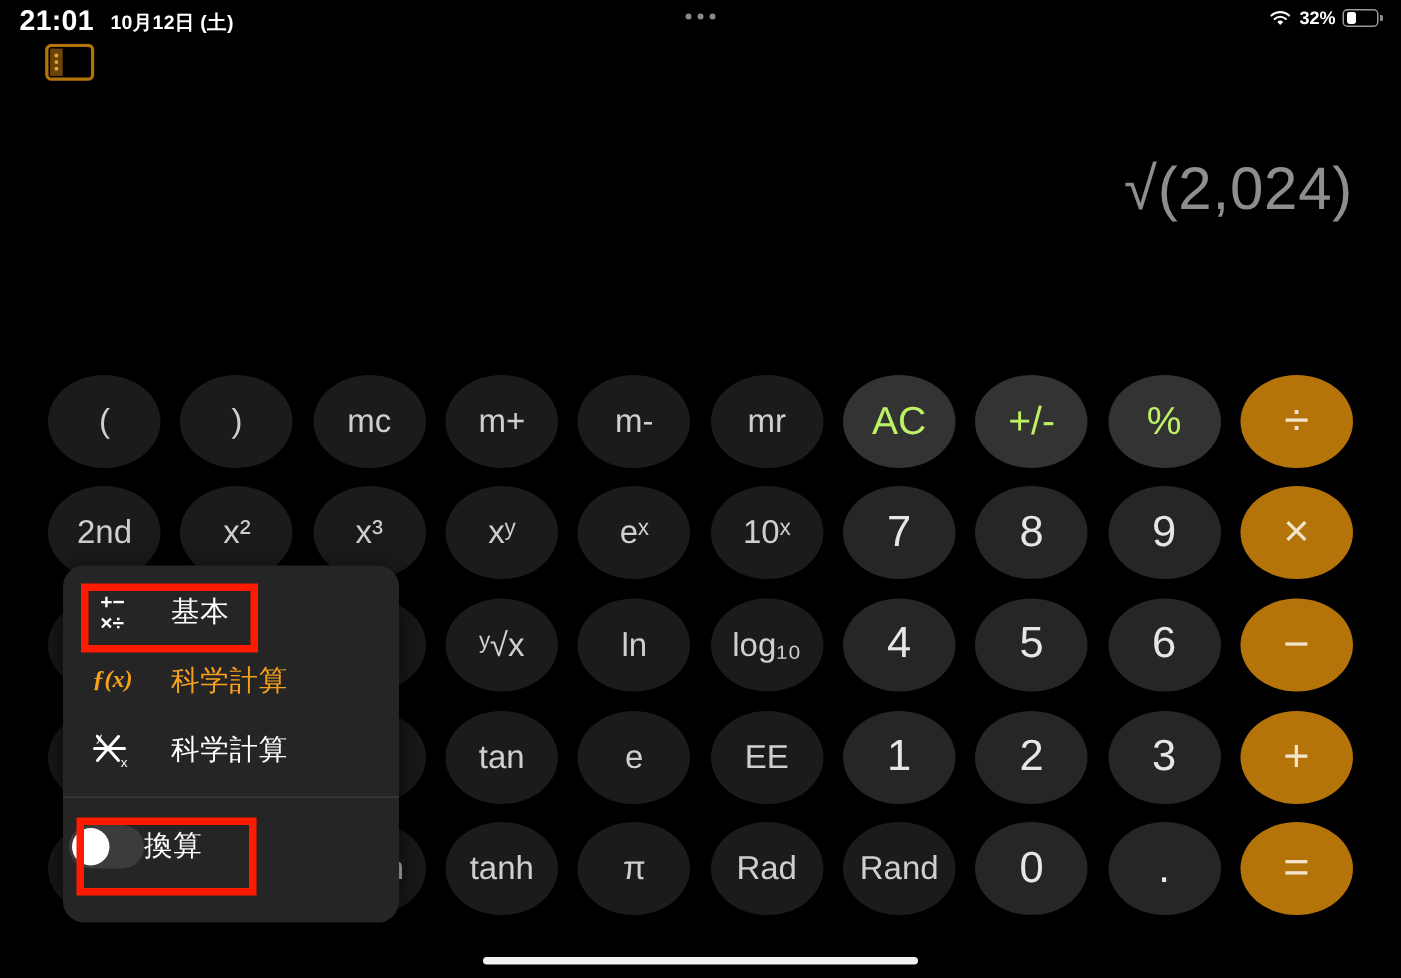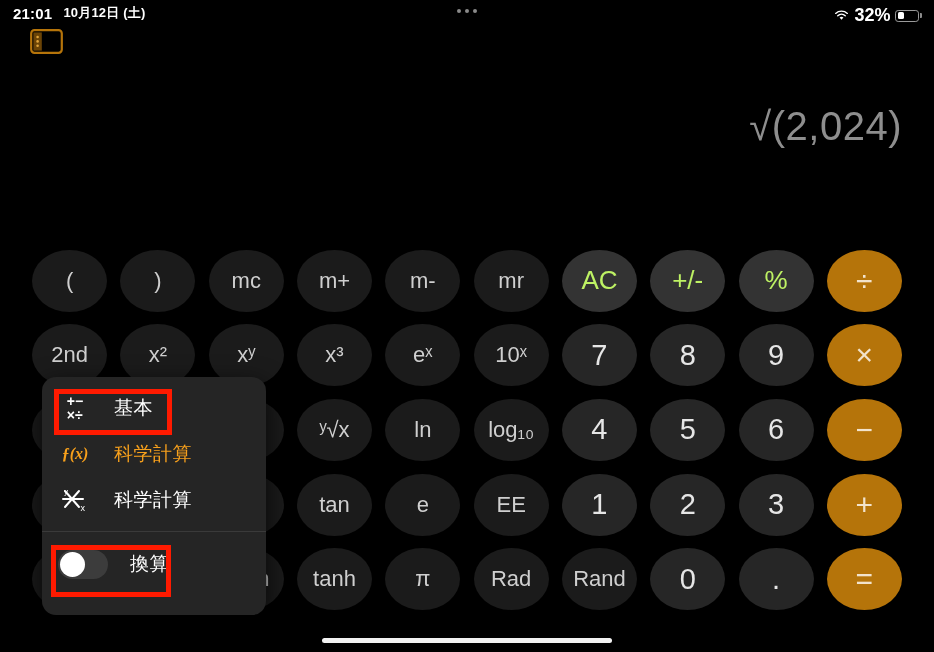--- a/index.html
+++ b/index.html
@@ -15,31 +15,31 @@
   
   .statusbar {
     position: absolute; top: 0; left: 0; width: 934px; height: 26px;
     display: flex; align-items: center; color: #fff;
   }
   .sb-left {
     position: absolute; left: 13px; top: 4px;
     display: flex; align-items: center; gap: 11px;
     font-size: 13px; font-weight: bold; letter-spacing: .2px;
   }
-  .sb-time { font-size: 15px; font-weight: bold; }
+  .sb-time { font-size: 19px; font-weight: bold; }
   .sb-date { font-size: 13px; font-weight: bold; }
   .sb-dots {
     position: absolute; left: 50%; top: 9px; transform: translateX(-50%);
     display: flex; gap: 4px;
   }
   .sb-dots i { display: block; width: 4px; height: 4px; border-radius: 50%; background: #8a8a8a; }
   .sb-right {
     position: absolute; right: 12px; top: 5px;
     display: flex; align-items: center; gap: 5px;
-    font-size: 18px; font-weight: bold; color: #fff; justify-content: center;
+    font-size: 12px; font-weight: bold; color: #fff; justify-content: center;
   }
   .wifi-ic { width: 15px; height: 11px; display: block; }
   .batt { display: flex; align-items: center; }
   .batt-body {
     width: 24px; height: 12px; border: 1.2px solid #9a9a9a;
     border-radius: 3.2px; padding: 1.3px; display: flex; align-items: center;
   }
   .batt-fill { height: 100%; width: 32%; background: #fff; border-radius: 1.6px; }
   .batt-cap { width: 1.6px; height: 4.5px; background: #8b8b8b; border-radius: 0 1px 1px 0; margin-left: 1px; }
 
@@ -105,21 +105,21 @@
   }
   .menu-icon {
     width: 34px; height: 30px; display: flex; align-items: center; justify-content: center;
     color: #fff; flex: 0 0 34px;
   }
   .menu-label { font-size: 19px; color: #fff; letter-spacing: .5px; }
   .menu-item.accent .menu-label { color: #f7a01c; }
   .menu-item.accent .menu-icon { color: #f7a01c; }
   .menu-sep { height: 1px; background: #3a3a3a; margin: 2px 0 0 0; }
   .menu-group-bottom { padding: 8px 0; }
-  .toggle-row { height: 48px; display: flex; align-items: center; padding-left: 16px; gap: 22px; cursor: pointer; }
+  .toggle-row { height: 48px; display: flex; align-items: center; padding-left: 4px; cursor: pointer; }
   .switch {
     width: 50px; height: 29px; border-radius: 15px; background: #3c3c3c;
     display: flex; align-items: center; padding: 2px; flex: 0 0 50px;
   }
   .switch .knob { width: 25px; height: 25px; border-radius: 50%; background: #fff; }
   .fx { font-family: "Liberation Serif", serif; font-size: 16px; font-weight: bold; font-style: italic; }
   .plusminus { display: grid; grid-template-columns: 1fr 1fr; font-size: 14px; font-weight: bold; line-height: 1.02; letter-spacing: 0; }
 
   
   .redbox { position: absolute; border: 5px solid #ff1a00; z-index: 40; pointer-events: none; }
@@ -185,22 +185,22 @@
     <div class="key fn">m+</div>
     <div class="key fn">m-</div>
     <div class="key fn">mr</div>
     <div class="key util">AC</div>
     <div class="key util">+/-</div>
     <div class="key util">%</div>
     <div class="key op">÷</div>
 
     <div class="key fn">2nd</div>
     <div class="key fn">x²</div>
+    <div class="key fn">x³</div>
     <div class="key fn">xʸ</div>
-    <div class="key fn">x³</div>
     <div class="key fn">eˣ</div>
     <div class="key fn">10ˣ</div>
     <div class="key num">7</div>
     <div class="key num">8</div>
     <div class="key num">9</div>
     <div class="key op">×</div>
 
     <div class="key fn">1/x</div>
     <div class="key fn">²√x</div>
     <div class="key fn">³√x</div>

